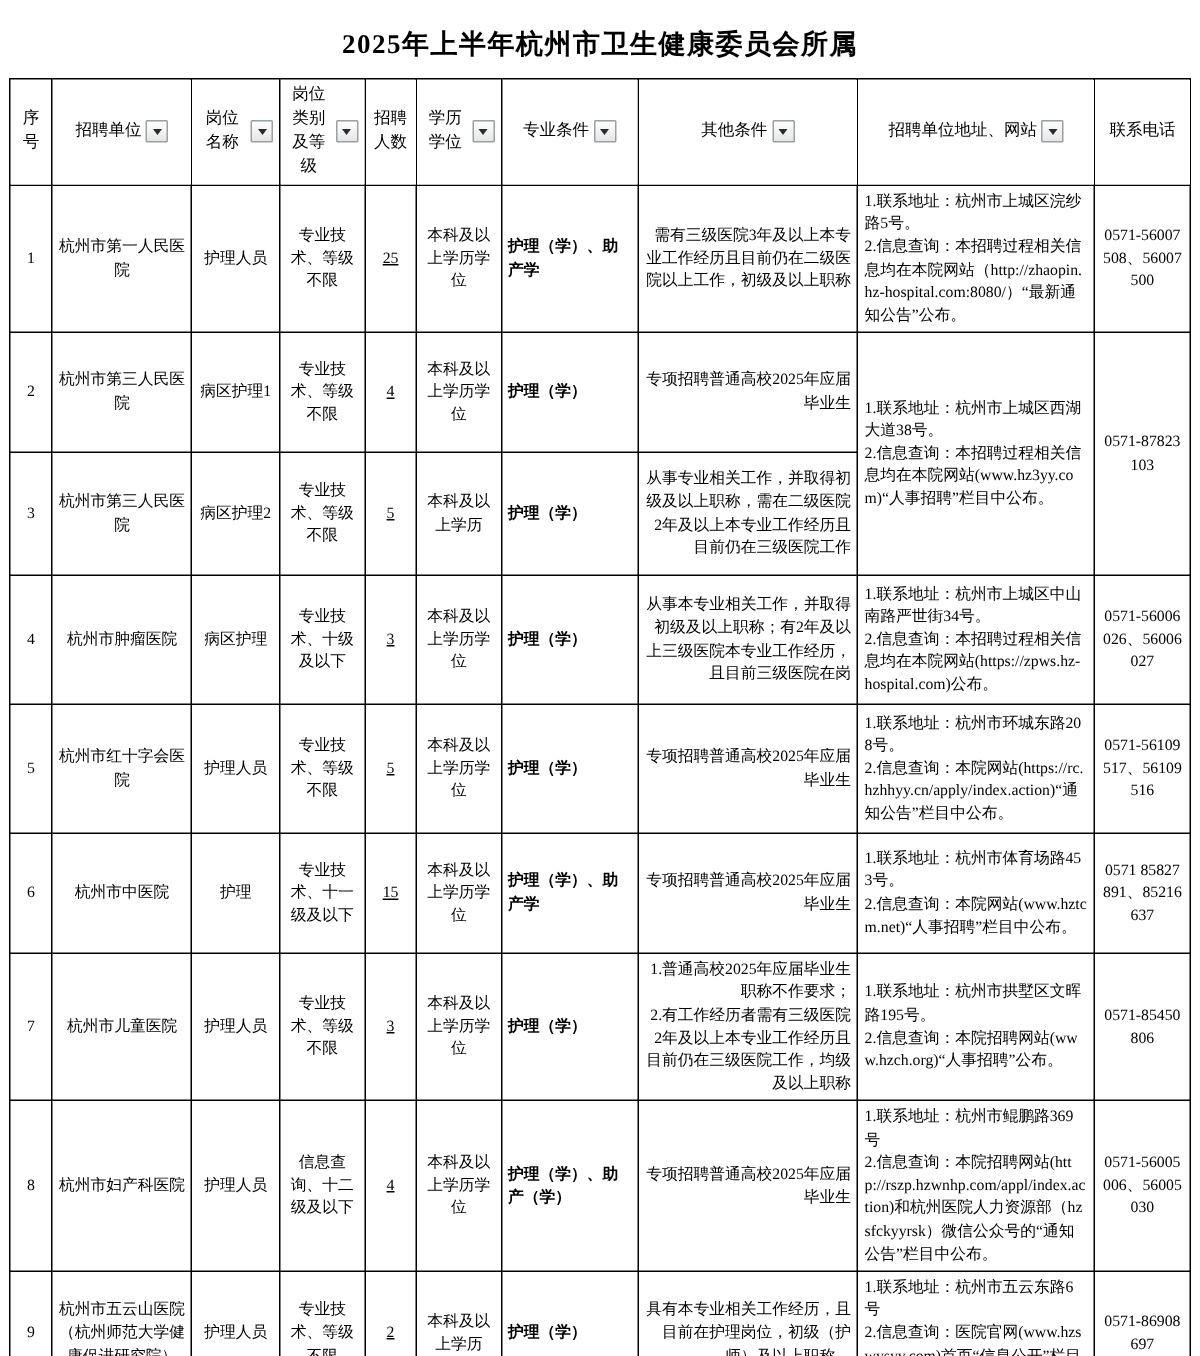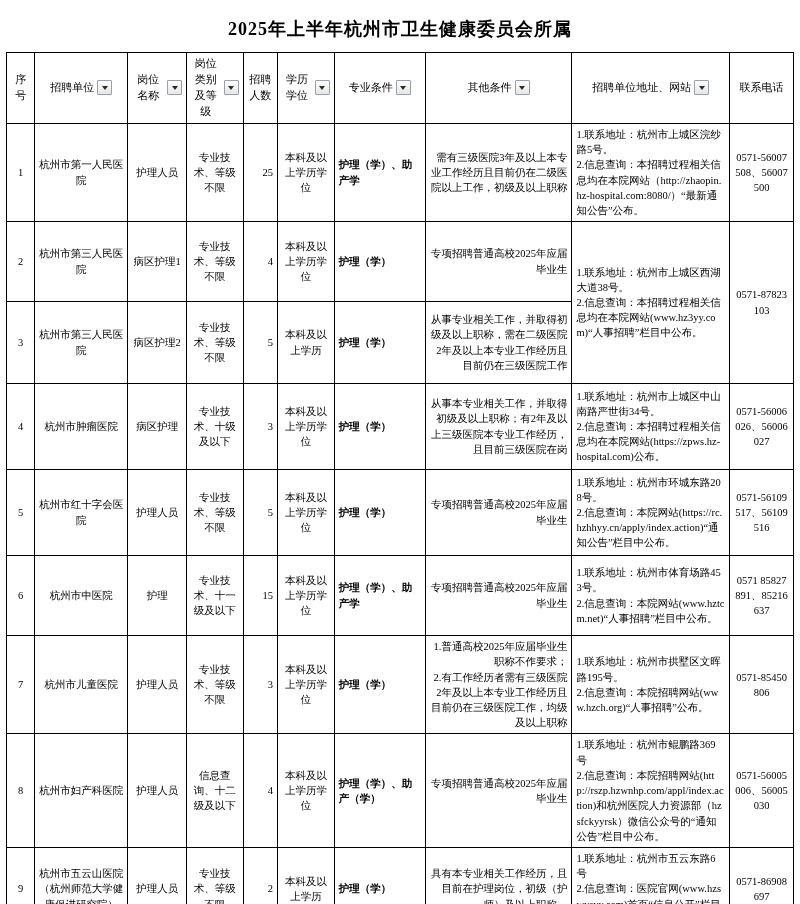--- a/index.html
+++ b/index.html
@@ -66,21 +66,21 @@
   .filter-btn .caret{
     width:0;height:0;
     border-left:3px solid transparent;
     border-right:3px solid transparent;
     border-top:4px solid #2b2b2b;
   }
   td.idx{ text-align:center; }
   td.unit{ text-align:center; }
   td.post{ text-align:center; }
   td.cat{ text-align:center; }
-  td.num{ text-align:right; }
+  td.num{ text-align:center;text-decoration:underline; }
   td.edu{ text-align:center; }
   td.major{ text-align:left;font-weight:bold; }
   td.other{ text-align:right;margin-left:21px; }
   td.addr{ text-align:left; }
   td.tel{ text-align:center; }
 </style>
 </head>
 <body>
 
 <div class="page">

